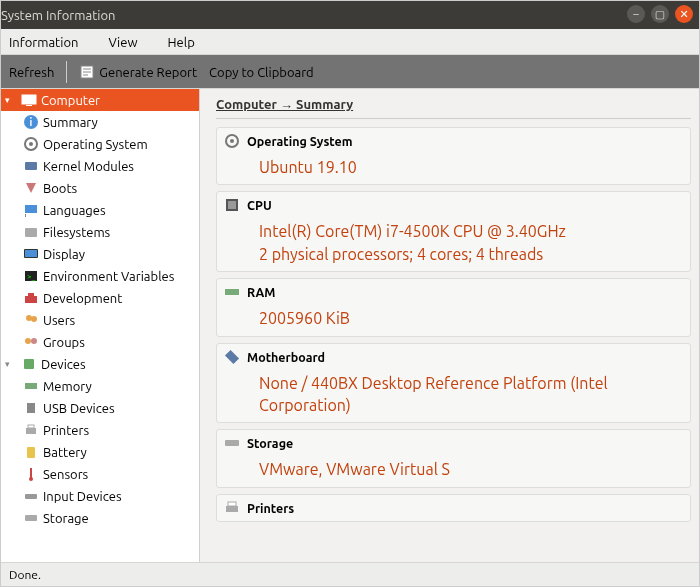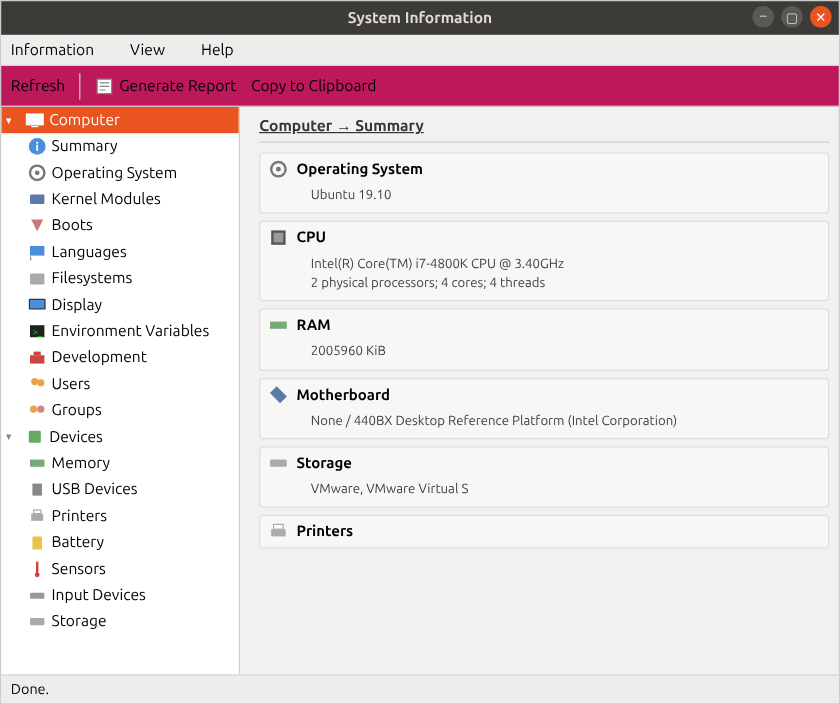--- a/index.html
+++ b/index.html
@@ -1,42 +1,42 @@
 <!DOCTYPE html>
 <html><head>
 <meta charset="utf-8">
 <style>
 * { box-sizing: border-box; margin: 0; padding: 0; font-family: Ubuntu, "Segoe UI", sans-serif; }
 body { background: #f5f5f5; width: 700px; height: 587px; overflow: hidden; }
 .window { width: 700px; height: 587px; background: #f2f1f0; display: flex; flex-direction: column; border: 1px solid #ccc; }
 .titlebar { background: #3c3b37; color: #dfdbd2; height: 28px; display: flex; align-items: center; position: relative; }
-.titlebar .title { flex: 1; text-align: center; font-weight: bold; font-size: 13px; }
+.titlebar .title { flex: 1; font-weight: normal; font-size: 13px; }
 .winbtns { position: absolute; right: 6px; top: 4px; display: flex; gap: 6px; }
 .winbtn { width: 18px; height: 18px; border-radius: 9px; display: flex; align-items: center; justify-content: center; font-size: 11px; }
 .winbtn.min { background: #5a5955; color: #dfdbd2; }
 .winbtn.max { background: #5a5955; color: #dfdbd2; }
 .winbtn.close { background: #e95420; color: #fff; }
 .menubar { background: #ededeb; height: 26px; display: flex; align-items: center; padding: 0 8px; gap: 30px; font-size: 13px; border-bottom: 1px solid #d6d6d3; }
 .menubar span { cursor: default; }
-.toolbar { background: #be185d; height: 34px; display: flex; align-items: center; padding: 0 8px; gap: 12px; font-size: 13px; border-bottom: 1px solid #d6d6d3; }
+.toolbar { background: #737373; height: 34px; display: flex; align-items: center; padding: 0 8px; gap: 12px; font-size: 13px; border-bottom: 1px solid #d6d6d3; }
 .toolbar .sep { width: 1px; height: 22px; background: #ccc; }
 .toolbtn { display: flex; align-items: center; gap: 4px; cursor: default; }
 .content { flex: 1; display: flex; overflow: hidden; }
 .sidebar { width: 199px; background: #fff; border-right: 1px solid #d0d0d0; overflow-y: auto; overflow-x: hidden; font-size: 13px; }
 .tree-item { display: flex; align-items: center; height: 22px; padding: 0 4px; gap: 4px; white-space: nowrap; }
 .tree-item.root { background: #e95420; color: #fff; font-weight: normal; }
 .tree-item.child { padding-left: 22px; }
 .tree-item .exp { width: 12px; font-size: 9px; color: #888; }
 .tree-item.root .exp { color: #fff; }
 .tree-item .ico { width: 16px; height: 16px; display: inline-flex; align-items: center; justify-content: center; font-size: 12px; }
 .main { flex: 1; padding: 8px 8px 8px 16px; overflow-y: auto; }
 .crumb { font-weight: bold; font-size: 13px; border-bottom: 1px solid #ccc; padding-bottom: 6px; margin-bottom: 8px; color: #333; text-decoration: underline; }
 .section { border: 1px solid #ddd; border-radius: 3px; margin-bottom: 6px; background: #f7f7f6; }
 .sec-head { display: flex; align-items: center; gap: 6px; padding: 4px 6px; font-weight: bold; font-size: 12.5px; }
-.sec-body { font-size: 11px; padding: 2px 6px 6px 42px; line-height: 1.4; color: #404040; }
+.sec-body { font-size: 16px; padding: 2px 6px 6px 42px; line-height: 1.4; color: #c2410c; }
 .sec-ico { width: 18px; height: 18px; display: inline-flex; align-items: center; justify-content: center; }
 .statusbar { height: 24px; background: #ededeb; border-top: 1px solid #d6d6d3; font-size: 12px; padding: 2px 8px; display: flex; align-items: center; }
 .sidebar::-webkit-scrollbar { width: 12px; }
 .sidebar::-webkit-scrollbar-thumb { background: #c0bfbc; border-radius: 6px; }
 .sidebar::-webkit-scrollbar-track { background: #eee; }
 svg { display: block; }
 </style>
 </head>
 <body>
 
@@ -273,21 +273,21 @@
         <div class="sec-head">
             <span class="sec-ico">
               <svg width="18" height="18">
                 <rect x="3" y="3" width="12" height="12" fill="#555"></rect>
                 <rect x="5" y="5" width="8" height="8" fill="#999"></rect>
               </svg>
             </span>
             <span>CPU</span>
           </div>
         <div class="sec-body">
-            <div>Intel(R) Core(TM) i7-4800K CPU @ 3.40GHz</div>
+            <div>Intel(R) Core(TM) i7-4500K CPU @ 3.40GHz</div>
             <div>2 physical processors; 4 cores; 4 threads</div>
           </div>
       </div>
 
       <div class="section">
         <div class="sec-head">
             <span class="sec-ico">
               <svg width="18" height="18">
                 <rect x="2" y="6" width="14" height="6" fill="#7a7"></rect>
               </svg>

